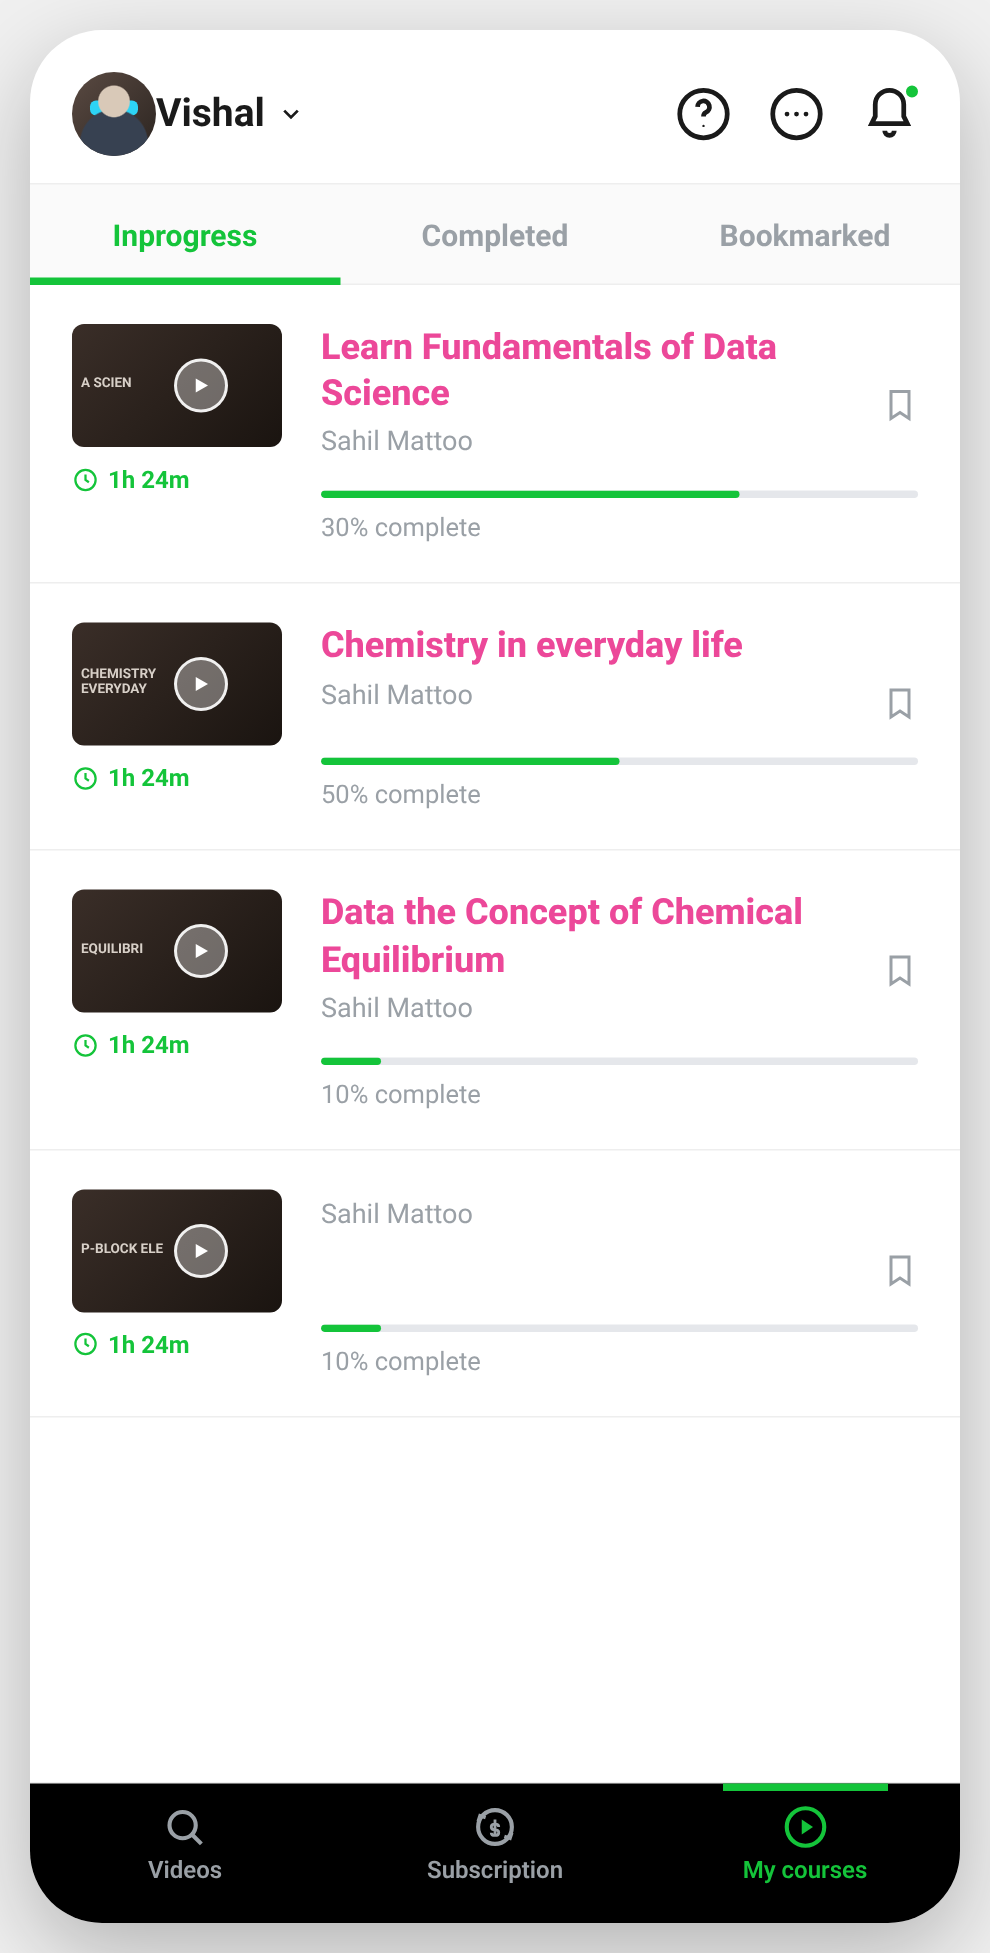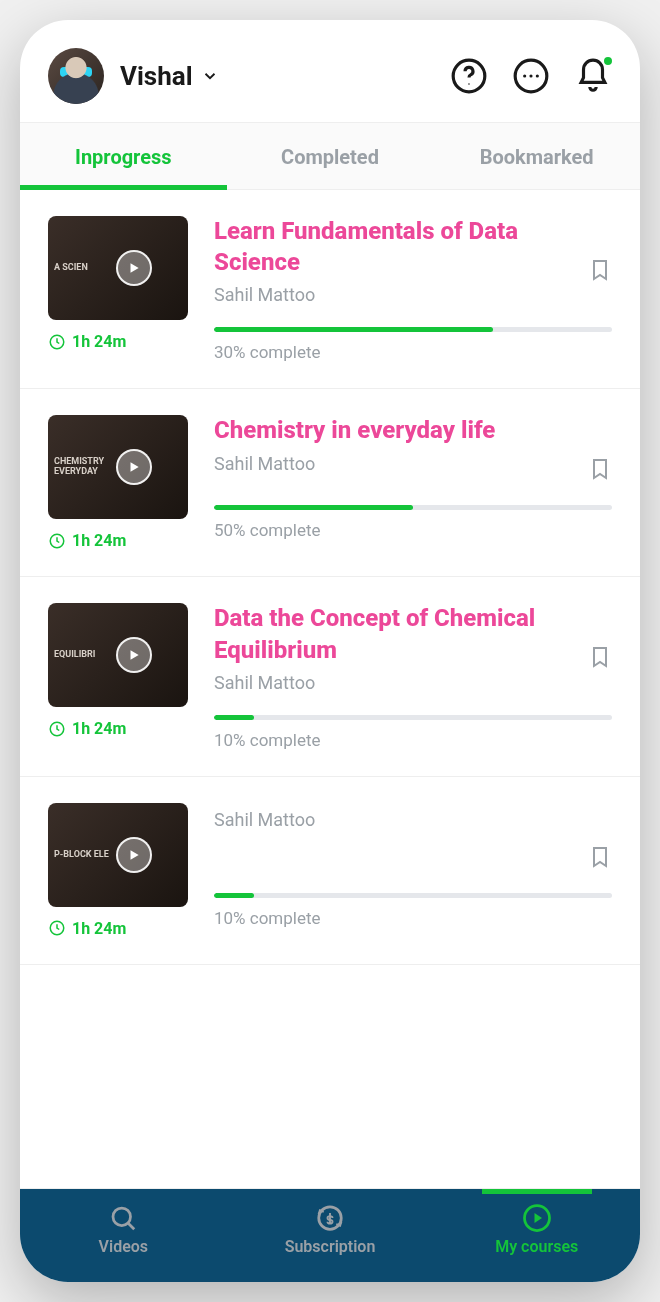--- a/index.html
+++ b/index.html
@@ -42,21 +42,20 @@
                 radial-gradient(circle at 50% 85%, #374151 0 40%, transparent 42%);
   }
   .avatar .shades{
     position:absolute; top:19px; left:12px; width:32px; height:10px;
     background:#2dd4f5; border-radius:4px;
   }
   .user-name {
     font-size: 26px;
     font-weight: 700;
     color: #1a1a1a;
-    margin-left: 16px;
   }
   .chev {
     width: 18px; height: 18px; margin-left: 8px;
     stroke: #1a1a1a; stroke-width: 2.5; fill: none;
   }
   .header-spacer { flex: 1; }
   .hicon {
     width: 38px; height: 38px; stroke: #1a1a1a; stroke-width: 2; fill: none;
     margin-left: 24px; cursor: pointer;
     position: relative;
@@ -92,21 +91,21 @@
   }
   
   .list { flex: 1; overflow-y: auto; }
   .course {
     display: flex;
     padding: 26px 28px 26px 28px;
     border-bottom: 1px solid #eee;
   }
   .thumb-col { width: 140px; flex-shrink: 0; }
   .thumb {
-    width: 140px; height: 104px; border-radius: 8px;
+    width: 140px; height: 82px; border-radius: 8px;
     background: linear-gradient(135deg,#3a2e28 0%, #1a1410 100%);
     position: relative; display:flex; align-items:center; justify-content:center;
     overflow:hidden;
     padding-left:32px;
   }
   .thumb .tlabel{
     position:absolute; left:6px; top:50%; transform:translateY(-50%);
     font-size:9px; font-weight:700; color:#d8d0c8; line-height:1.1;
     text-transform:uppercase;
   }
@@ -136,21 +135,21 @@
     margin-left: 16px; margin-top: 40px; flex-shrink:0; cursor:pointer;
   }
   .bar {
     height: 5px; background:#e5e7eb; border-radius: 3px; margin-top: 22px;
     overflow:hidden;
   }
   .fill { height:100%; background:#14c43a; border-radius:3px; }
   .completion { font-size: 17px; color:#9aa0a6; margin-top: 10px; }
   
   .bnav {
-    display:flex; border-top:1px solid #eee; padding: 14px 0 26px; background:#0c4a6e;
+    display:flex; border-top:1px solid #eee; padding: 14px 0 26px; background:#000000;
   }
   .bitem {
     flex:1; text-align:center; color:#9aa0a6; font-size:16px; font-weight:600;
     cursor:pointer; position:relative;
   }
   .bitem svg { width:30px; height:30px; stroke:#9aa0a6; stroke-width:2.2; fill:none; display:block; margin:0 auto 4px;}
   .bitem.active { color:#14c43a; }
   .bitem.active svg { stroke:#14c43a; }
   .bitem.active::before{
     content:""; position:absolute; top:-14px; left:50%; transform:translateX(-50%);

